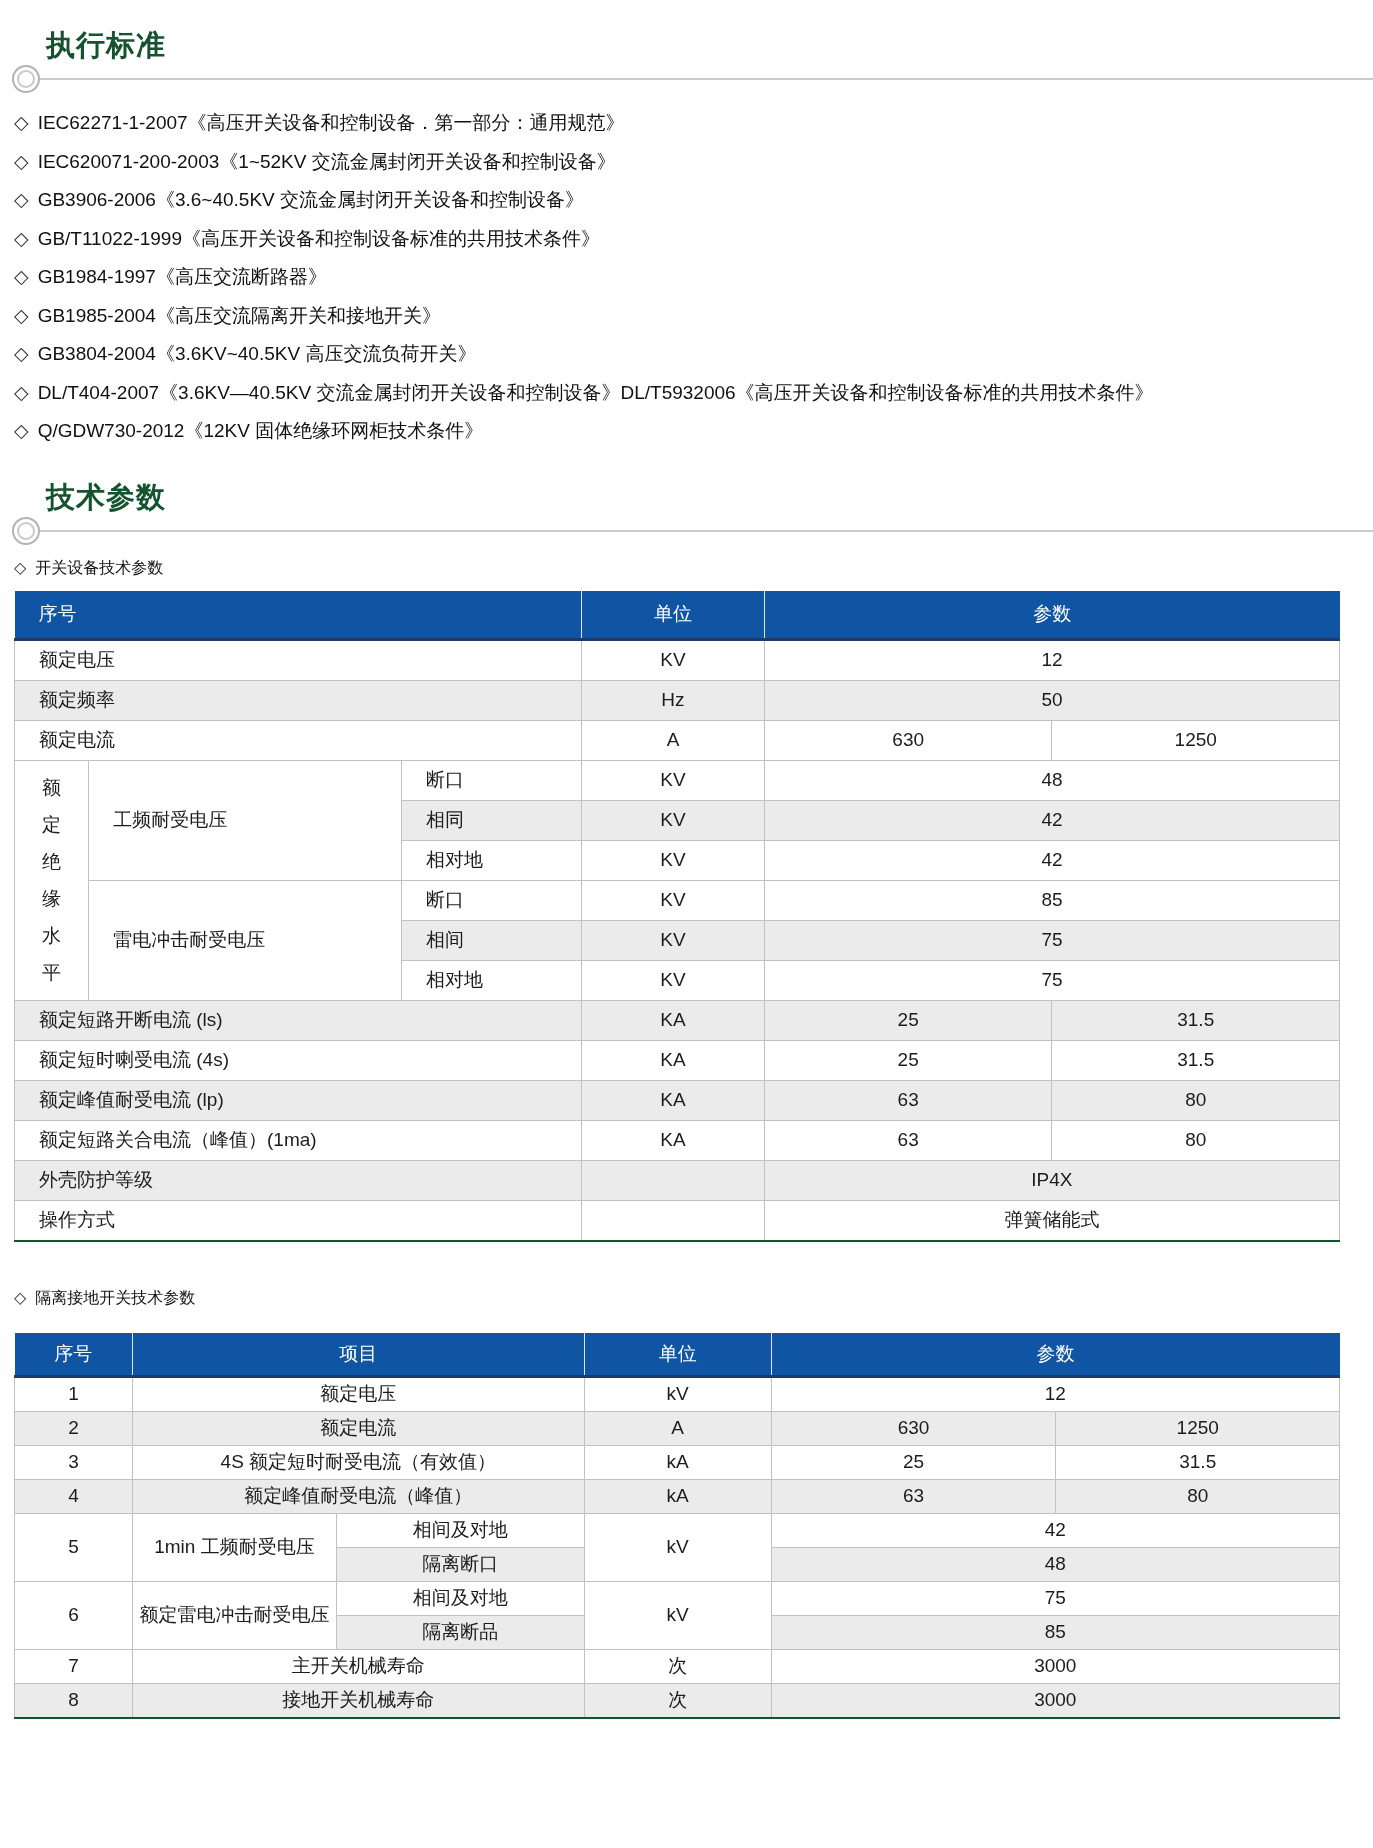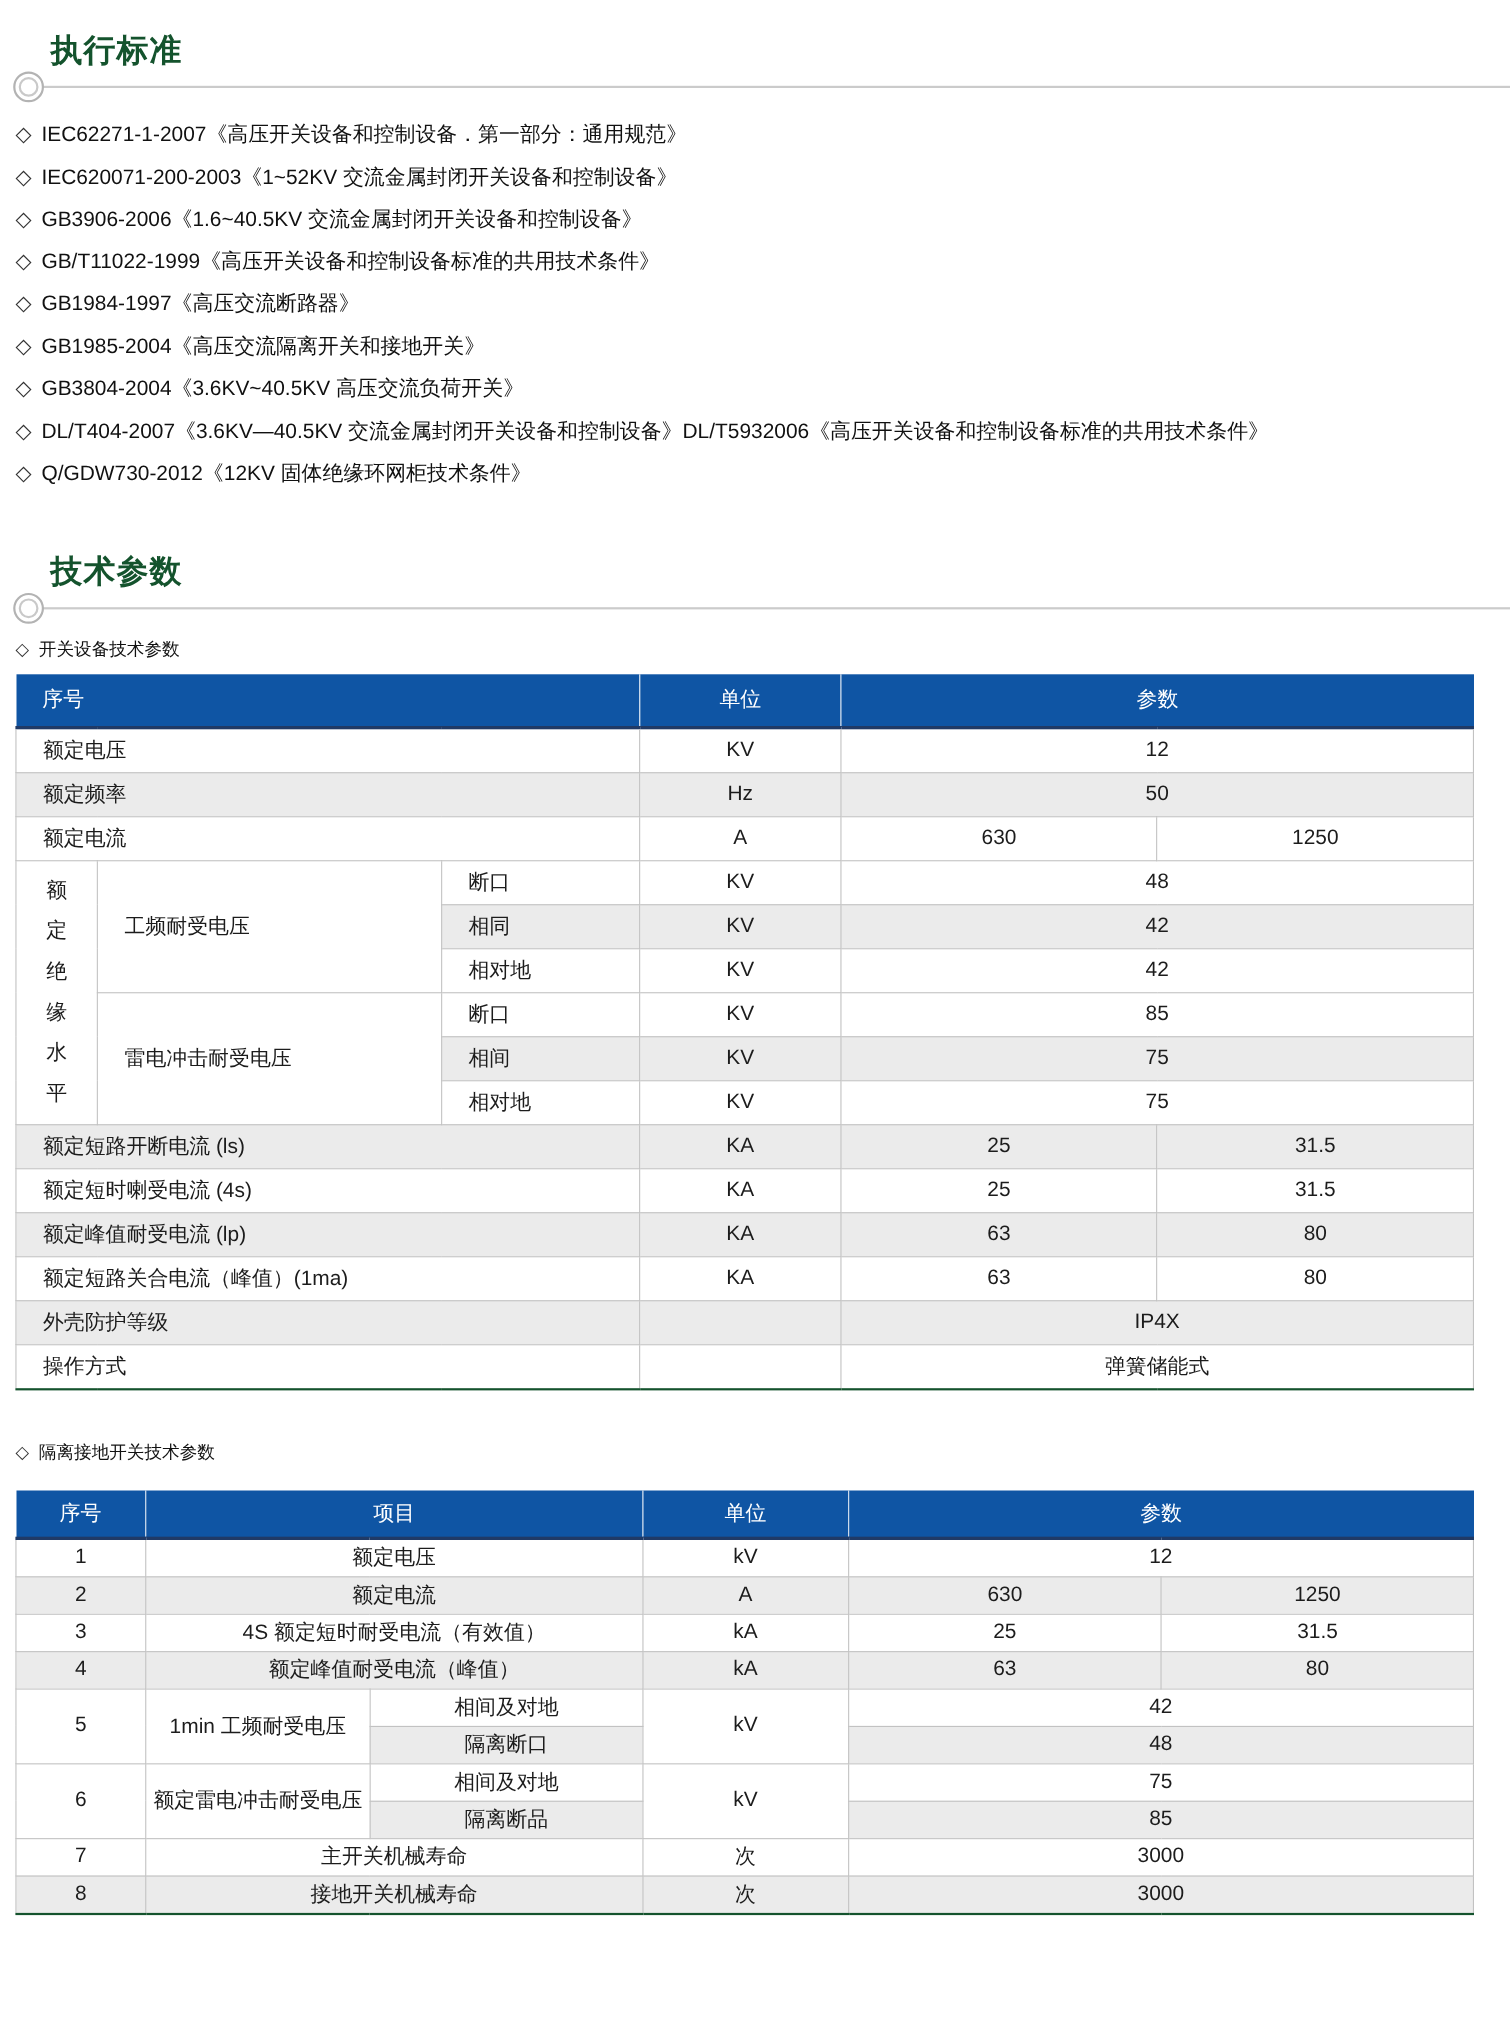--- a/index.html
+++ b/index.html
@@ -70,30 +70,30 @@
     <div class="rule">
       <span class="ring">
           <span class="ring-inner"></span>
         </span>
     </div>
   </div>
 
   <ul class="std-list">
     <li><span class="dia">◇</span><span>IEC62271-1-2007《高压开关设备和控制设备．第一部分：通用规范》</span></li>
     <li><span class="dia">◇</span><span>IEC620071-200-2003《1~52KV 交流金属封闭开关设备和控制设备》</span></li>
-    <li><span class="dia">◇</span><span>GB3906-2006《1.6~40.5KV 交流金属封闭开关设备和控制设备》</span></li>
+    <li><span class="dia">◇</span><span>GB3906-2006《3.6~40.5KV 交流金属封闭开关设备和控制设备》</span></li>
     <li><span class="dia">◇</span><span>GB/T11022-1999《高压开关设备和控制设备标准的共用技术条件》</span></li>
     <li><span class="dia">◇</span><span>GB1984-1997《高压交流断路器》</span></li>
     <li><span class="dia">◇</span><span>GB1985-2004《高压交流隔离开关和接地开关》</span></li>
     <li><span class="dia">◇</span><span>GB3804-2004《3.6KV~40.5KV 高压交流负荷开关》</span></li>
     <li><span class="dia">◇</span><span>DL/T404-2007《3.6KV—40.5KV 交流金属封闭开关设备和控制设备》DL/T5932006《高压开关设备和控制设备标准的共用技术条件》</span></li>
     <li><span class="dia">◇</span><span>Q/GDW730-2012《12KV 固体绝缘环网柜技术条件》</span></li>
   </ul>
 
-  <div class="sec-head" style="margin-top:49px;">
+  <div class="sec-head" style="margin-top:27px;">
     <h1 class="sec-title">技术参数</h1>
     <div class="rule">
       <span class="ring">
           <span class="ring-inner"></span>
         </span>
     </div>
   </div>
 
   <div class="subsec">
     <span class="dia">◇</span><span>开关设备技术参数</span>

